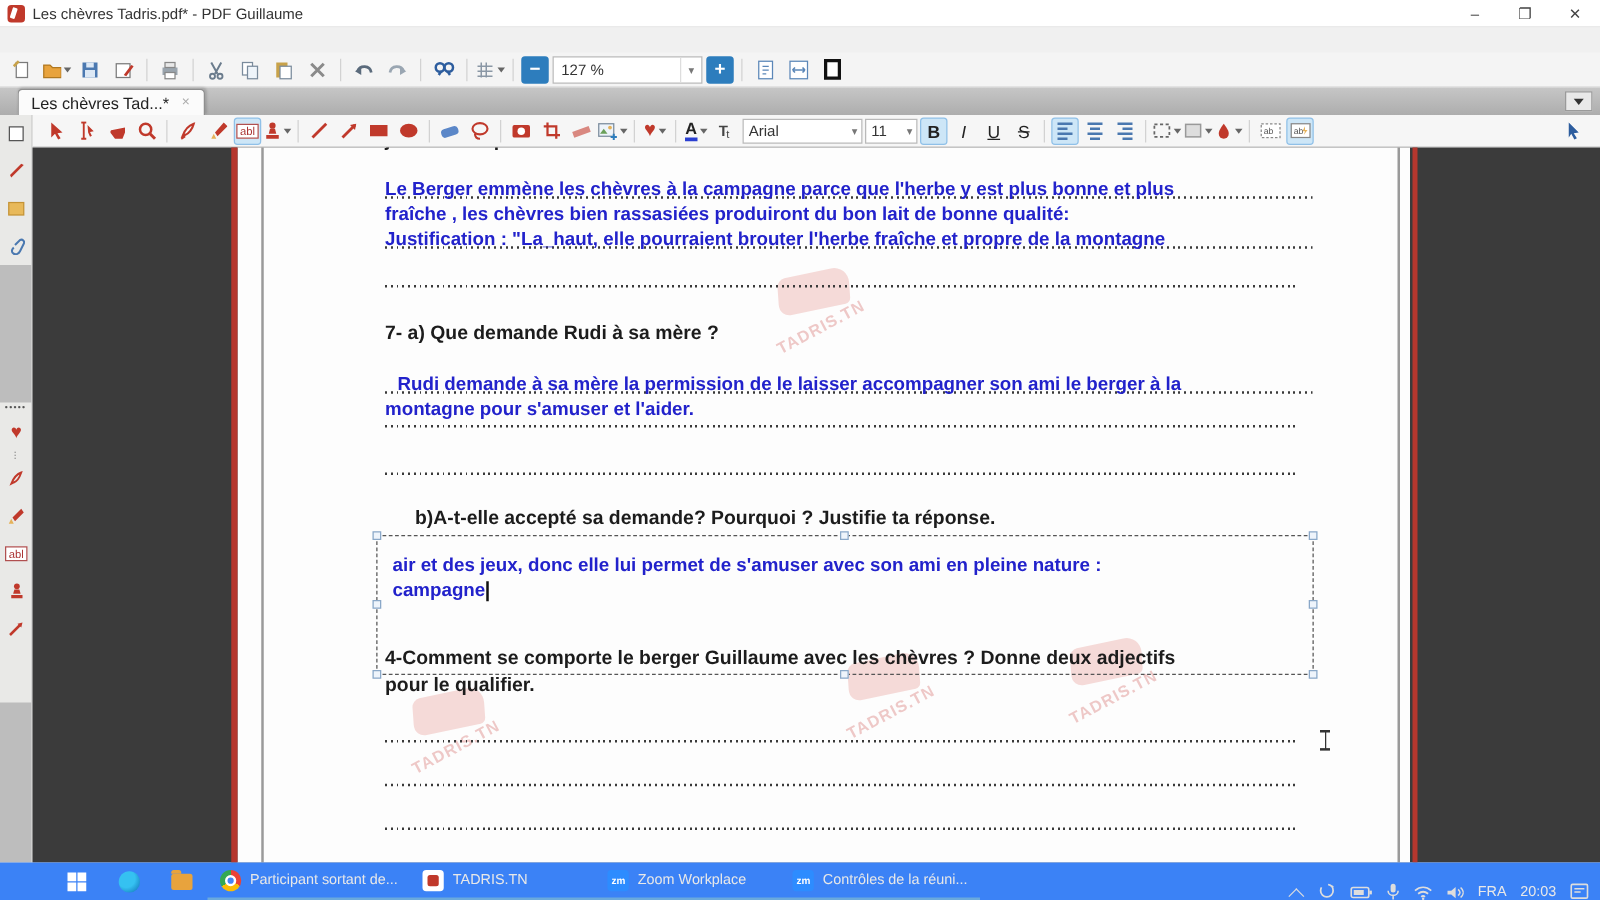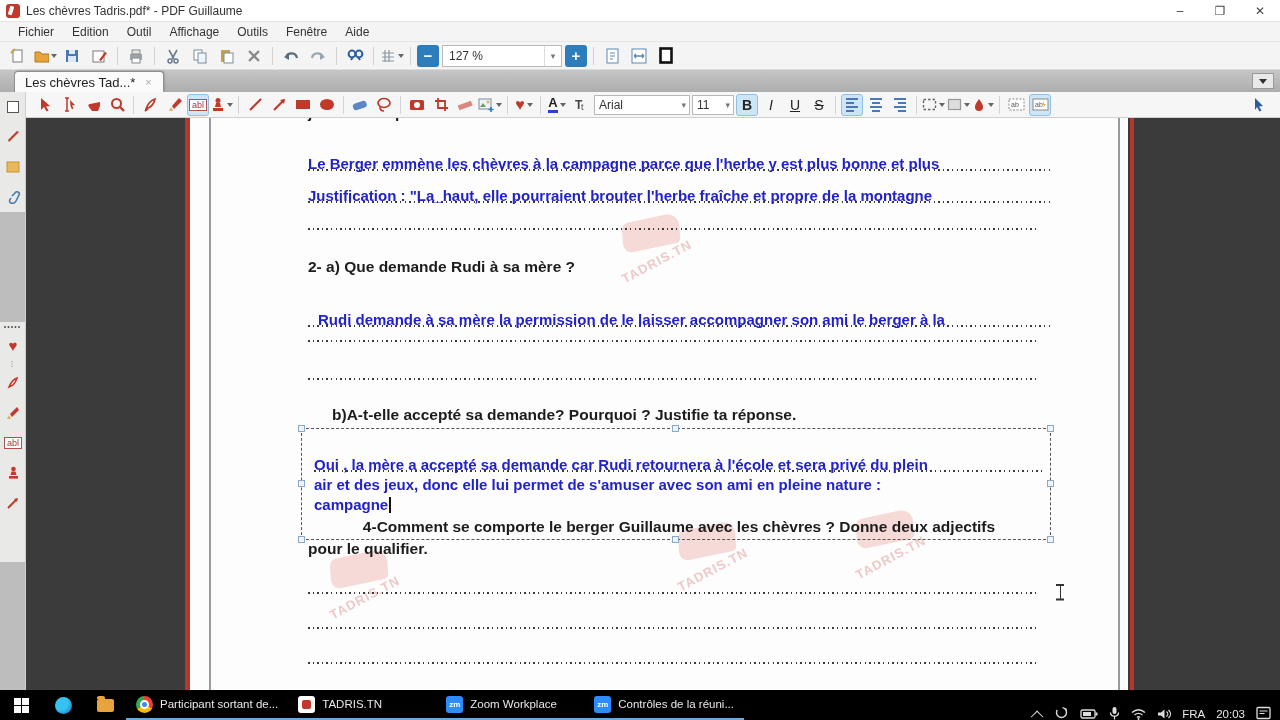--- a/index.html
+++ b/index.html
@@ -59,35 +59,35 @@
   .page { position:absolute; left:164px; top:-12px; width:938px; height:600px; background:#fdfdfd; }
   .page-red-left { position:absolute; left:-5px; top:0; bottom:0; width:5px; background:#b5372e; }
   .page-gray-left { position:absolute; left:19px; top:0; bottom:0; width:2px; background:#9a9a9a; }
   .page-gray-right { position:absolute; right:8px; top:0; bottom:0; width:2px; background:#9a9a9a; }
   .page-red-right { position:absolute; right:-6px; top:0; bottom:0; width:4px; background:#b5372e; }
 
   .content { position:absolute; left:118px; top:0; width:742px; }
   .blk { position:absolute; left:0; width:742px; }
   .qtext { font-weight:bold; font-size:15.5px; color:#1c1c1c; line-height:21px; }
   .ans-line { font-weight:bold; font-size:15px; color:#2222cb; line-height:20px; height:20px; white-space:nowrap; }
-  .dots { background-image:repeating-linear-gradient(90deg,#3a3a3a 0 1.5px,transparent 1.5px 4.6px); background-size:100% 2px; background-position:0 calc(100% - 3px); background-repeat:no-repeat;margin-top:12px; }
+  .dots { background-image:repeating-linear-gradient(90deg,#3a3a3a 0 1.5px,transparent 1.5px 4.6px); background-size:100% 2px; background-position:0 calc(100% - 3px); background-repeat:no-repeat; }
   .dotrule { position:absolute; left:0; width:728px; height:2px; background-image:repeating-linear-gradient(90deg,#3a3a3a 0 1.5px,transparent 1.5px 4.6px); }
 
   .selbox { position:absolute; left:-7px; top:322px; width:750px; height:112px; border:1.5px dashed #555; }
   .handle { position:absolute; width:7px; height:7px; background:#eef4fb; border:1px solid #8aa8c8; }
   .caret { display:inline-block; width:1.5px; height:16px; background:#111; vertical-align:text-bottom; margin-left:1px; }
 
   .watermark { position:absolute; transform:rotate(-28deg); color:rgba(205,80,75,0.30); font-weight:bold; font-size:13px; letter-spacing:1px; pointer-events:none; }
   .wm-blob { position:absolute; width:58px; height:30px; background:rgba(220,95,85,0.22); border-radius:6px 14px 4px 10px; transform:rotate(-12deg) skewX(-8deg); pointer-events:none; }
   .ibeam { position:absolute; width:10px; height:16px; pointer-events:none; }
   .ibeam::before { content:""; position:absolute; left:4.5px; top:0; bottom:0; width:1.5px; background:#333; }
   .ibeam::after { content:""; position:absolute; left:1px; right:1px; top:0; height:1.5px; background:#333; box-shadow:0 14.5px 0 #333; }
 
   
-  .taskbar { position:absolute; left:0; right:0; bottom:0; height:30px; background:#000000; display:flex; align-items:stretch; color:#e8e8e8; }
+  .taskbar { position:absolute; left:0; right:0; bottom:0; height:30px; background:#3b82f6; display:flex; align-items:stretch; color:#e8e8e8;padding-left:40px; }
   .tb-icon-btn { width:42px; display:flex; align-items:center; justify-content:center; }
   .start-grid { width:15px; height:15px; display:grid; grid-template-columns:7px 7px; grid-template-rows:7px 7px; gap:1px; }
   .start-grid span { background:#fff; }
   .tb-app { display:flex; align-items:center; gap:7px; padding:0 10px; min-width:148px; max-width:178px; border-bottom:2px solid #6aa9dc; font-size:11.5px; white-space:nowrap; overflow:hidden; }
   .tb-app.active { background:#3a4a5c; }
   .tb-app-label { overflow:hidden; text-overflow:ellipsis; }
   .appico { width:17px; height:17px; border-radius:3px; flex:0 0 auto; display:flex; align-items:center; justify-content:center; }
   .chrome-ico { border-radius:50%; background:conic-gradient(#ea4335 0 33%, #fbbc05 0 66%, #34a853 0 100%); position:relative; }
   .chrome-ico::after { content:""; position:absolute; inset:4px; background:#4285f4; border:2px solid #fff; border-radius:50%; }
   .pdfa-ico { background:#fff; position:relative; }
@@ -111,29 +111,20 @@
   <div class="titlebar">
     <div class="app-logo"></div>
     <div class="titlebar-text">Les chèvres Tadris.pdf* - PDF Guillaume</div>
     <div class="win-controls">
       <div class="win-btn">–</div>
       <div class="win-btn">❐</div>
       <div class="win-btn">✕</div>
     </div>
   </div>
 
-  <div class="menubar">
-    <div class="menu-item">Fichier</div>
-    <div class="menu-item">Edition</div>
-    <div class="menu-item">Outil</div>
-    <div class="menu-item">Affichage</div>
-    <div class="menu-item">Outils</div>
-    <div class="menu-item">Fenêtre</div>
-    <div class="menu-item">Aide</div>
-  </div>
 
   <div class="toolbar1">
     <div class="tbtn">
         <svg width="16" height="16">
           <rect x="3" y="2" width="9" height="12" fill="#fff" stroke="#7a7a7a"></rect>
           <path d="M1 5l4-4" stroke="#c8a24a" stroke-width="2"></path>
         </svg>
       </div>
     <div class="tbtn">
         <svg width="18" height="16">
@@ -530,51 +521,52 @@
       <div class="watermark" style="left:662px; top:444px;">TADRIS.TN</div>
       <div class="wm-blob" style="left:140px; top:448px;"></div>
       <div class="watermark" style="left:136px; top:484px;">TADRIS.TN</div>
 
       <div class="content">
 
         <div class="blk qtext" style="top:-4px;">justifie ta réponse:</div>
 
         <div class="blk" style="top:36px;">
           <div class="ans-line dots">Le Berger emmène les chèvres à la campagne parce que l'herbe y est plus bonne et plus</div>
+          <div class="ans-line">fraîche , les chèvres bien rassasiées produiront du bon lait de bonne qualité:</div>
           <div class="ans-line dots">Justification : "La_haut, elle pourraient brouter l'herbe fraîche et propre de la montagne</div>
         </div>
         <div class="dotrule" style="top:122px;"></div>
 
-        <div class="blk qtext" style="top:150px;">2- a) Que demande Rudi à sa mère ?</div>
+        <div class="blk qtext" style="top:150px;">7- a) Que demande Rudi à sa mère ?</div>
 
         <div class="blk" style="top:192px;">
           <div class="ans-line dots" style="padding-left:10px;">Rudi demande à sa mère la permission de le laisser accompagner son ami le berger à la</div>
+          <div class="ans-line">montagne pour s'amuser et l'aider.</div>
         </div>
         <div class="dotrule" style="top:234px;"></div>
         <div class="dotrule" style="top:272px;"></div>
 
         <div class="blk qtext" style="top:298px; padding-left:24px;">b)A-t-elle accepté sa demande? Pourquoi ? Justifie ta réponse.</div>
 
         <div class="selbox">
           <div class="handle" style="left:-4px; top:-4px;"></div>
           <div class="handle" style="left:50%; top:-4px; margin-left:-4px;"></div>
           <div class="handle" style="right:-4px; top:-4px;"></div>
           <div class="handle" style="left:-4px; top:50%; margin-top:-4px;"></div>
           <div class="handle" style="right:-4px; top:50%; margin-top:-4px;"></div>
           <div class="handle" style="left:-4px; bottom:-4px;"></div>
           <div class="handle" style="left:50%; bottom:-4px; margin-left:-4px;"></div>
           <div class="handle" style="right:-4px; bottom:-4px;"></div>
           <div style="position:absolute; left:12px; top:14px; width:728px;">
-            <div class="ans-line dots">Oui , la mère a accepté sa demande car Rudi retournera à l'école et sera privé du plein</div>
             <div class="ans-line">air et des jeux, donc elle lui permet de s'amuser avec son ami en pleine nature :</div>
             <div class="ans-line"><span>campagne</span><span class="caret"></span></div>
           </div>
         </div>
 
-        <div class="blk qtext" style="top:410px;text-align:center;">4-Comment se comporte le berger Guillaume avec les chèvres ?  Donne deux adjectifs</div>
+        <div class="blk qtext" style="top:410px;">4-Comment se comporte le berger Guillaume avec les chèvres ?  Donne deux adjectifs</div>
         <div class="blk qtext" style="top:432px;">pour le qualifier.</div>
 
         <div class="dotrule" style="top:486px;"></div>
         <div class="dotrule" style="top:521px;"></div>
         <div class="dotrule" style="top:556px;"></div>
       </div>
 
       <div class="ibeam" style="left:865px; top:478px;"></div>
     </div>
   </div>

